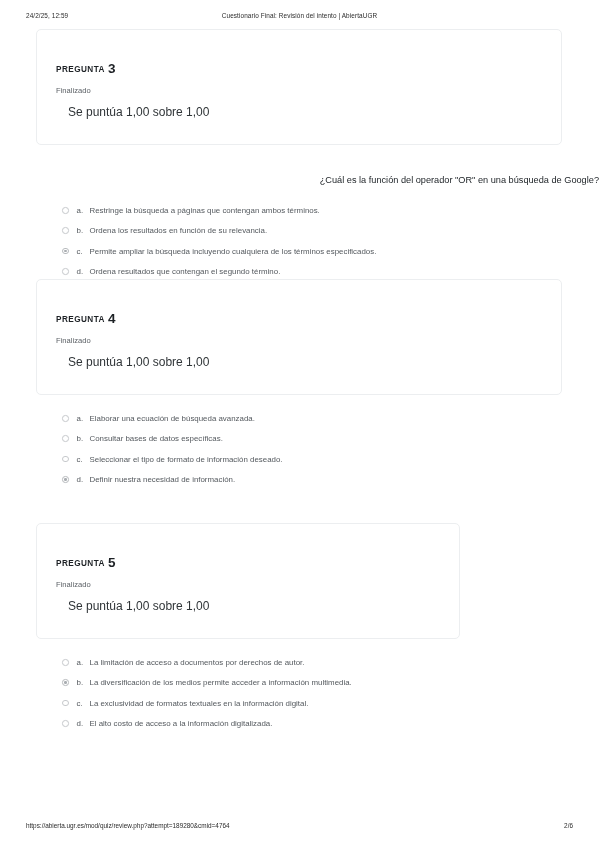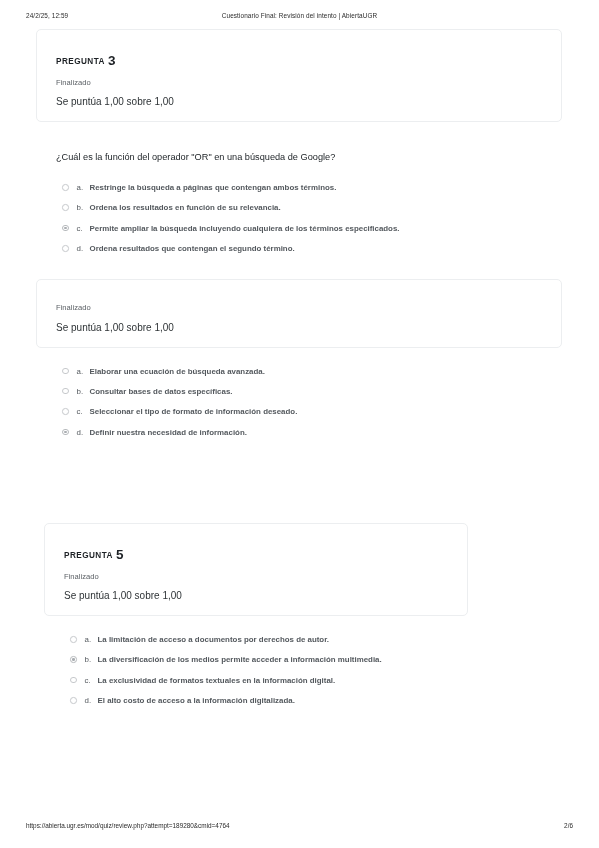--- a/index.html
+++ b/index.html
@@ -77,21 +77,21 @@
     position: relative;
     margin: 0 0 0 0;
   }
 
   
   .q-card {
     margin: 0 37px 0 36px;
     border: 1px solid #eceef0;
     border-radius: 5px;
     background: #ffffff;
-    padding: 24px 0 14px 0;
+    padding: 32px 0 14px 0;
     box-sizing: border-box;
   }
   .q-card-inner {
     padding-left: 19px;
     padding-right: 19px;
   }
   .q-label {
     font-size: 8.2px;
     font-weight: bold;
     letter-spacing: 0.45px;
@@ -108,33 +108,34 @@
     margin-left: 3px;
   }
   .q-state {
     font-size: 7.6px;
     color: #5c6166;
     margin: 0 0 11px 0;
     line-height: 1;
     display: block;
   }
   .q-grade {
-    font-size: 10px;
+    font-size: 12px;
     color: #2f3437;
-    margin: 0;
+    margin: 12px;
     line-height: 1;
     display: block;
   }
 
   
   .q-stem {
     font-size: 9.2px;
     color: #22272b;
     margin: 30px 0 0 56px;
     line-height: 1.3;
+    text-align: right;
   }
 
   
   .q-answers {
     margin: 19px 0 0 62px;
     list-style: none;
     padding: 0;
   }
   .q-answer {
     display: flex;
@@ -170,21 +171,20 @@
     border-radius: 50%;
     background: #a9adb1;
   }
   .opt-letter {
     flex: 0 0 auto;
     width: 13px;
     color: #54595e;
   }
   .opt-text {
     flex: 1 1 auto;
-    font-weight: bold;
   }
 </style>
 </head>
 <body>
 
 <div class="print-header">
   <span class="ph-date">24/2/25, 12:59</span>
   <span class="ph-title">Cuestionario Final: Revisión del intento | AbiertaUGR</span>
 </div>
 
@@ -217,20 +217,21 @@
         <li class="q-answer">
           <span class="radio"></span>
           <span class="opt-letter">d.</span>
           <span class="opt-text">Ordena resultados que contengan el segundo término.</span>
         </li>
       </ul>
     </div>
     <div class="question-block" style="position: absolute; top: 250px; left: 0px; width: 599px;">
       <div class="q-card">
         <div class="q-card-inner">
+          <div class="q-label"><span>PREGUNTA</span><span class="q-num">4</span></div>
           <div class="q-state">Finalizado</div>
           <div class="q-grade">Se puntúa 1,00 sobre 1,00</div>
         </div>
       </div>
       <ul class="q-answers">
         <li class="q-answer">
           <span class="radio"></span>
           <span class="opt-letter">a.</span>
           <span class="opt-text">Elaborar una ecuación de búsqueda avanzada.</span>
         </li>
@@ -244,21 +245,21 @@
           <span class="opt-letter">c.</span>
           <span class="opt-text">Seleccionar el tipo de formato de información deseado.</span>
         </li>
         <li class="q-answer">
           <span class="radio checked"></span>
           <span class="opt-letter">d.</span>
           <span class="opt-text">Definir nuestra necesidad de información.</span>
         </li>
       </ul>
     </div>
-    <div class="question-block" style="position: absolute; top: 494px; left: 8px; width: 497px;">
+    <div class="question-block" style="position: absolute; top: 494px; left: 0px; width: 497px;">
       <div class="q-card">
         <div class="q-card-inner">
           <div class="q-label"><span>PREGUNTA</span><span class="q-num">5</span></div>
           <div class="q-state">Finalizado</div>
           <div class="q-grade">Se puntúa 1,00 sobre 1,00</div>
         </div>
       </div>
       <ul class="q-answers">
         <li class="q-answer">
           <span class="radio"></span>

